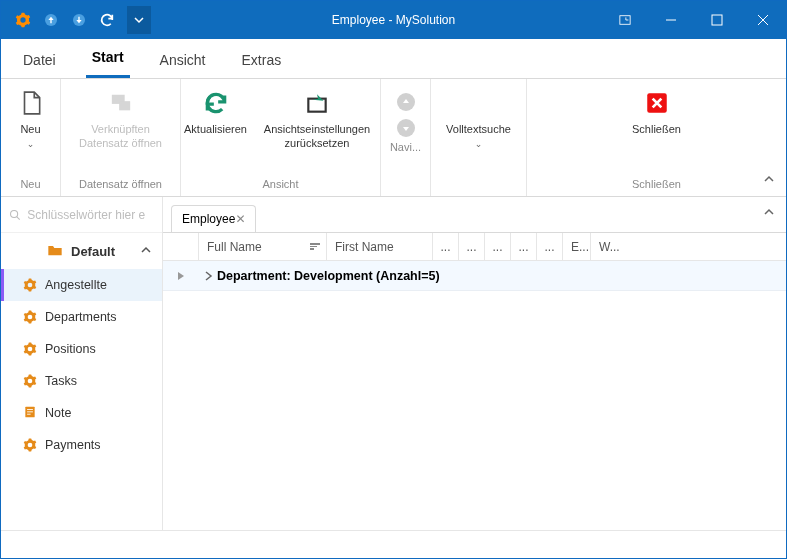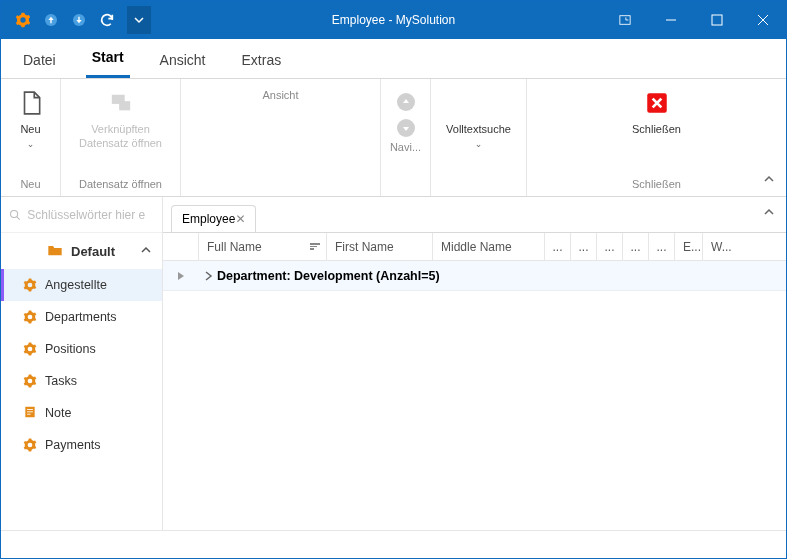--- a/index.html
+++ b/index.html
@@ -175,20 +175,40 @@
               <rect x="10" y="10" width="12" height="10" fill="#d6d6d6"></rect>
             </svg>
           </div>
         <div class="lbl"><span>Verknüpften</span><br><span>Datensatz öffnen</span></div>
       </div>
     </div>
     <div class="glabel">Datensatz öffnen</div>
   </div>
 
   <div class="rgroup" style="width:200px">
+    <div class="items">
+      <div class="ritem">
+        <div class="icon">
+            <svg viewBox="0 0 24 24" width="26" height="26" fill="none" stroke="#1a936f" stroke-width="3">
+              <path d="M20 12a8 8 0 10-2.3 5.6M20 5v6h-6"></path>
+              <path d="M4 12a8 8 0 012.3-5.6M4 19v-6h6"></path>
+            </svg>
+          </div>
+        <div class="lbl">Aktualisieren</div>
+      </div>
+      <div class="ritem" style="min-width:120px">
+        <div class="icon">
+            <svg viewBox="0 0 24 24" width="26" height="26">
+              <rect x="4" y="8" width="16" height="12" fill="none" stroke="#333" stroke-width="2"></rect>
+              <path d="M18 10l-6-6 1 4-5 1z" fill="#1a936f"></path>
+            </svg>
+          </div>
+        <div class="lbl"><span>Ansichtseinstellungen</span><br><span>zurücksetzen</span></div>
+      </div>
+    </div>
     <div class="glabel">Ansicht</div>
   </div>
 
   <div class="rgroup" style="width:50px">
     <div class="navcol">
       <div class="circ">
           <svg viewBox="0 0 10 10">
             <path d="M5 2l3 4H2z"></path>
           </svg>
         </div>
@@ -309,23 +329,20 @@
         <span>Full Name</span>
         <div class="sort-ind">
             <div class="bar"></div>
             <div class="bar s2"></div>
             <div class="bar s3"></div>
           </div>
       </div>
       <div class="gh-col gh-first">
           <span>First Name</span>
         </div>
-      <div class="gh-col gh-middle">
-          <span>Middle Name</span>
-        </div>
       <div class="gh-col gh-dots">
           <span>...</span>
         </div>
       <div class="gh-col gh-dots">
           <span>...</span>
         </div>
       <div class="gh-col gh-dots">
           <span>...</span>
         </div>
       <div class="gh-col gh-dots">

